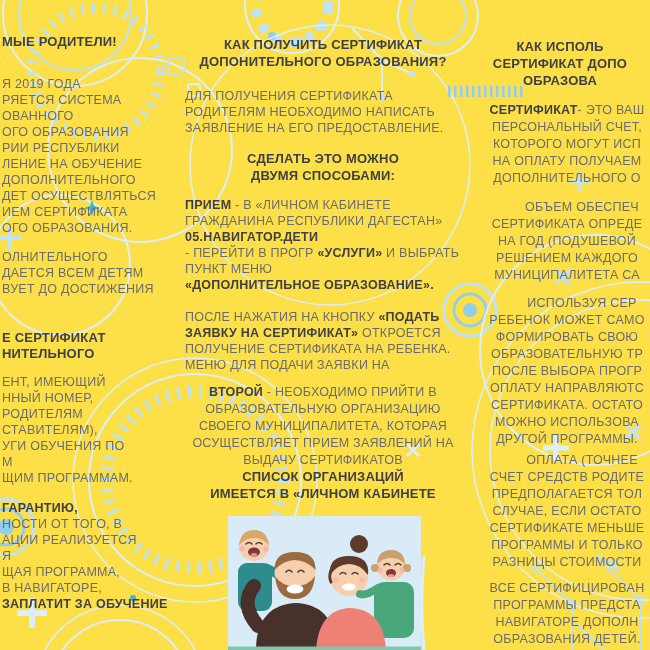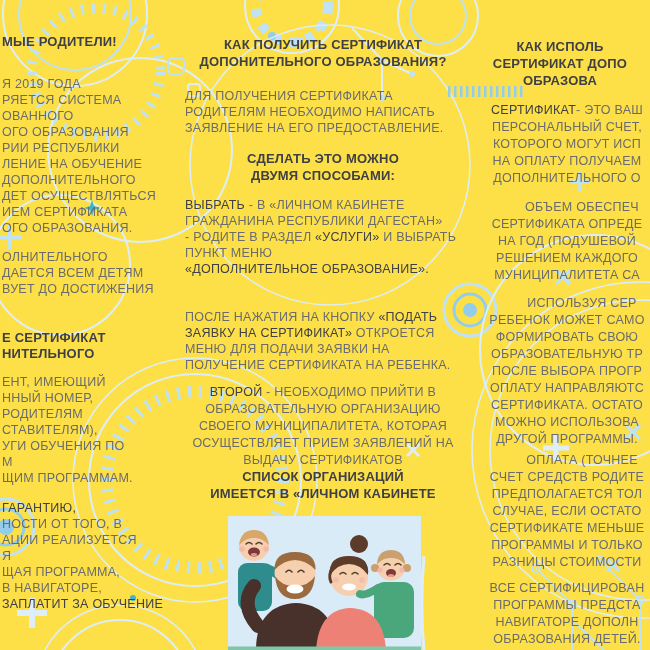--- a/index.html
+++ b/index.html
@@ -15,21 +15,21 @@
   .col-mid{left:185px;width:276px;}
   .col-right-head{left:470px;width:180px;text-align:right;}
   .col-right{left:478px;width:178px;}
   .blk{position:absolute;left:0;width:100%;}
   .ln{white-space:nowrap;}
   .lh16 .ln{line-height:16px;}
   .lh17 .ln{line-height:17px;text-align:center;}
   .hd{font-weight:700;color:var(--text_bold,#3f4045);font-size:13px;letter-spacing:.2px;}
   .ctr{text-align:center;}
   .ind{padding-left:30px;}
-  span.b{font-weight:400;color:var(--text_bold,#3f4045);}
+  span.b{font-weight:700;color:var(--text_bold,#3f4045);}
   
   .so1{stroke:var(--deco1,#ddeef9);fill:none;stroke-width:2;}
   .so2{stroke:var(--deco2,#bfe2f4);fill:none;stroke-width:2;}
   .so3{stroke:var(--deco3,#93cdec);fill:none;stroke-width:2;}
   .sf2{fill:var(--deco2,#bfe2f4);stroke:none;}
   .sf3{fill:var(--deco3,#93cdec);stroke:none;}
   .sft{fill:var(--teal,#3fb6c9);stroke:none;}
   .illo{position:absolute;left:228px;top:516px;width:193px;height:134px;overflow:hidden;z-index:1;}
 </style>
 </head>
@@ -205,31 +205,32 @@
     <div class="blk lh16" style="top:88px">
         <div class="ln"><span>ДЛЯ ПОЛУЧЕНИЯ СЕРТИФИКАТА</span></div>
         <div class="ln"><span>РОДИТЕЛЯМ НЕОБХОДИМО НАПИСАТЬ</span></div>
         <div class="ln"><span>ЗАЯВЛЕНИЕ НА ЕГО ПРЕДОСТАВЛЕНИЕ.</span></div>
       </div>
     <div class="blk hd ctr lh17" style="top:150px">
         <div class="ln"><span>СДЕЛАТЬ ЭТО МОЖНО</span></div>
         <div class="ln"><span>ДВУМЯ СПОСОБАМИ:</span></div>
       </div>
     <div class="blk lh16" style="top:197px">
-        <div class="ln"><span class="b">ВЫБРАТЬ</span><span> - В «ЛИЧНОМ КАБИНЕТЕ</span></div>
+        <div class="ln"><span class="b">ПРИЕМ</span><span> - В «ЛИЧНОМ КАБИНЕТЕ</span></div>
         <div class="ln"><span>ГРАЖДАНИНА РЕСПУБЛИКИ ДАГЕСТАН»</span></div>
-        <div class="ln"><span> - РОДИТЕ В РАЗДЕЛ </span><span class="b">«УСЛУГИ»</span><span> И ВЫБРАТЬ</span></div>
+        <div class="ln"><span class="b">05.НАВИГАТОР.ДЕТИ</span></div>
+        <div class="ln"><span> - ПЕРЕЙТИ В ПРОГР </span><span class="b">«УСЛУГИ»</span><span> И ВЫБРАТЬ</span></div>
         <div class="ln"><span>ПУНКТ МЕНЮ</span></div>
         <div class="ln"><span class="b">«ДОПОЛНИТЕЛЬНОЕ ОБРАЗОВАНИЕ».</span></div>
       </div>
     <div class="blk lh16" style="top:309px">
         <div class="ln"><span>ПОСЛЕ НАЖАТИЯ НА КНОПКУ </span><span class="b">«ПОДАТЬ</span></div>
         <div class="ln"><span class="b">ЗАЯВКУ НА СЕРТИФИКАТ»</span><span> ОТКРОЕТСЯ</span></div>
+        <div class="ln"><span>ПОЛУЧЕНИЕ СЕРТИФИКАТА НА РЕБЕНКА.</span></div>
         <div class="ln"><span>МЕНЮ ДЛЯ ПОДАЧИ ЗАЯВКИ НА</span></div>
-        <div class="ln"><span>ПОЛУЧЕНИЕ СЕРТИФИКАТА НА РЕБЕНКА.</span></div>
       </div>
     <div class="blk lh17" style="top:384px">
         <div class="ln"><span class="b">ВТОРОЙ</span><span> - НЕОБХОДИМО ПРИЙТИ В</span></div>
         <div class="ln"><span>ОБРАЗОВАТЕЛЬНУЮ ОРГАНИЗАЦИЮ</span></div>
         <div class="ln"><span>СВОЕГО МУНИЦИПАЛИТЕТА, КОТОРАЯ</span></div>
         <div class="ln"><span>ОСУЩЕСТВЛЯЕТ ПРИЕМ ЗАЯВЛЕНИЙ НА</span></div>
         <div class="ln"><span>ВЫДАЧУ СЕРТИФИКАТОВ</span></div>
       </div>
     <div class="blk hd ctr lh17" style="top:468px">
         <div class="ln"><span>СПИСОК ОРГАНИЗАЦИЙ</span></div>

